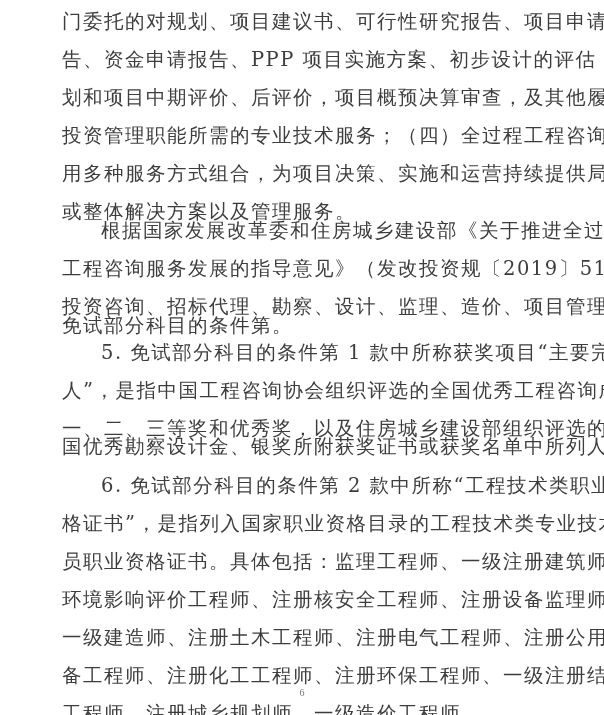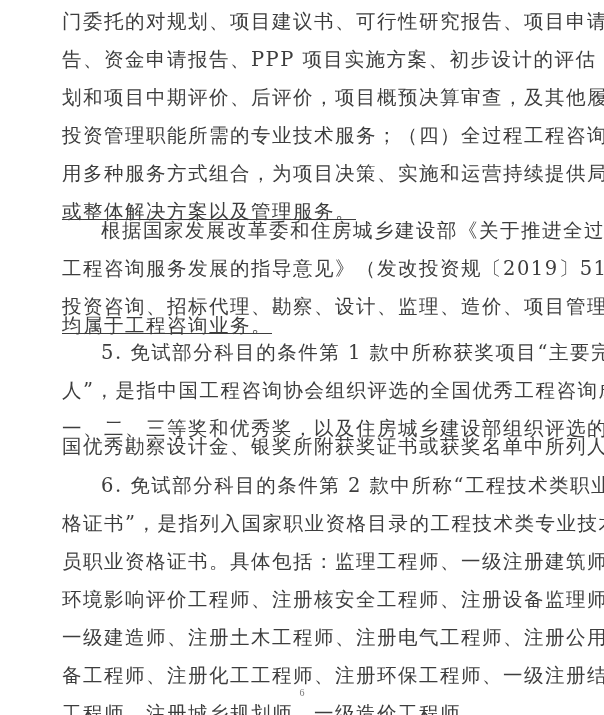--- a/index.html
+++ b/index.html
@@ -30,21 +30,20 @@
       line-height: 26px;
       height: 26px;
       white-space: nowrap;
       letter-spacing: 1.5px;
       text-align: justify;
       text-align-last: justify;
       color: #3d3d3d;
     }
     .line.last {
       text-align-last: left;
-      text-decoration: underline;
     }
     .line.indent {
       left: 101px;
       width: 431px;
     }
     .page-number {
       position: absolute;
       left: 0;
       width: 604px;
       top: 687px;
@@ -62,21 +61,21 @@
   <div class="line" style="top:9px">门委托的对规划、项目建议书、可行性研究报告、项目申请报</div>
   <div class="line" style="top:47px">告、资金申请报告、PPP 项目实施方案、初步设计的评估，规</div>
   <div class="line" style="top:85px">划和项目中期评价、后评价，项目概预决算审查，及其他履行</div>
   <div class="line" style="top:123px">投资管理职能所需的专业技术服务；（四）全过程工程咨询：采</div>
   <div class="line" style="top:161px">用多种服务方式组合，为项目决策、实施和运营持续提供局部</div>
   <div class="line last" style="top:199px">或整体解决方案以及管理服务。</div>
 
   <div class="line indent" style="top:218px">根据国家发展改革委和住房城乡建设部《关于推进全过程</div>
   <div class="line" style="top:256px">工程咨询服务发展的指导意见》（发改投资规〔2019〕515号），</div>
   <div class="line" style="top:294px">投资咨询、招标代理、勘察、设计、监理、造价、项目管理等，</div>
-  <div class="line last" style="top:313px">均属于工程咨询业务。</div>
+  <div class="line last" style="top:313px">免试部分科目的条件第。</div>
 
   <div class="line indent" style="top:340px">5. 免试部分科目的条件第 1 款中所称获奖项目“主要完成</div>
   <div class="line" style="top:378px">人”，是指中国工程咨询协会组织评选的全国优秀工程咨询成果</div>
   <div class="line" style="top:416px">一、二、三等奖和优秀奖，以及住房城乡建设部组织评选的全</div>
   <div class="line" style="top:434px">国优秀勘察设计金、银奖所附获奖证书或获奖名单中所列人员。</div>
 
   <div class="line indent" style="top:473px">6. 免试部分科目的条件第 2 款中所称“工程技术类职业资</div>
   <div class="line" style="top:511px">格证书”，是指列入国家职业资格目录的工程技术类专业技术人</div>
   <div class="line" style="top:549px">员职业资格证书。具体包括：监理工程师、一级注册建筑师、</div>
   <div class="line" style="top:587px">环境影响评价工程师、注册核安全工程师、注册设备监理师、</div>

